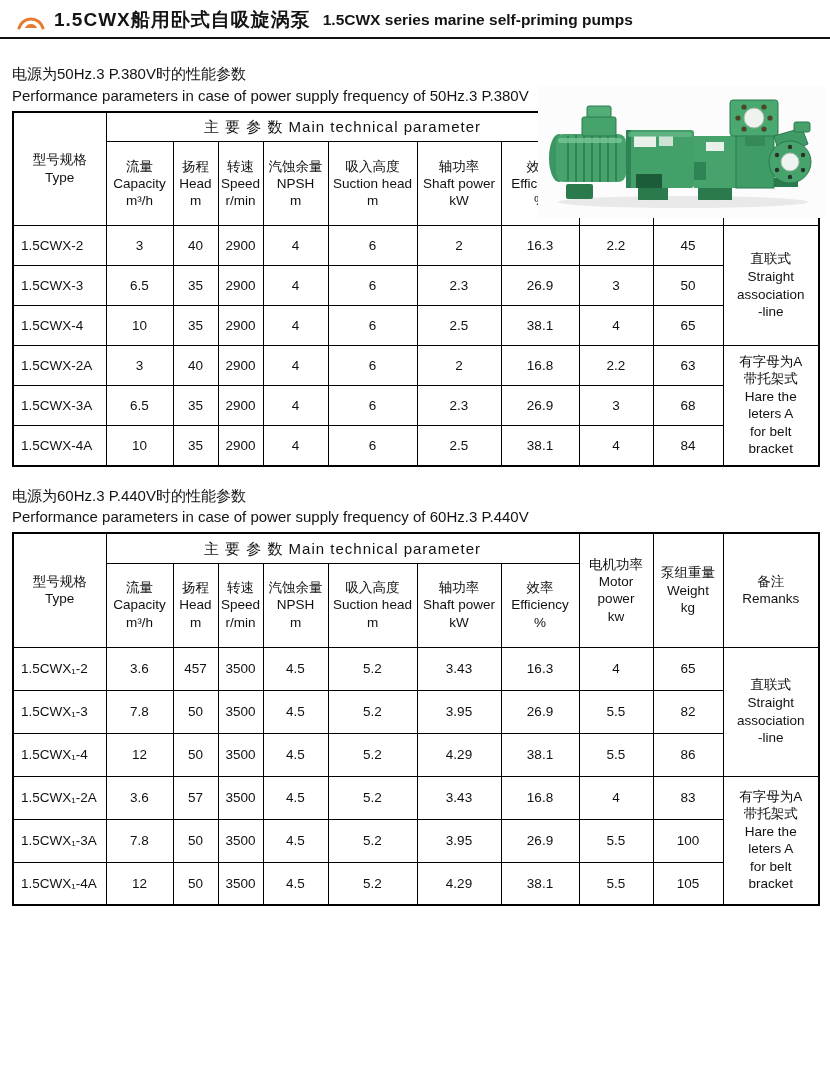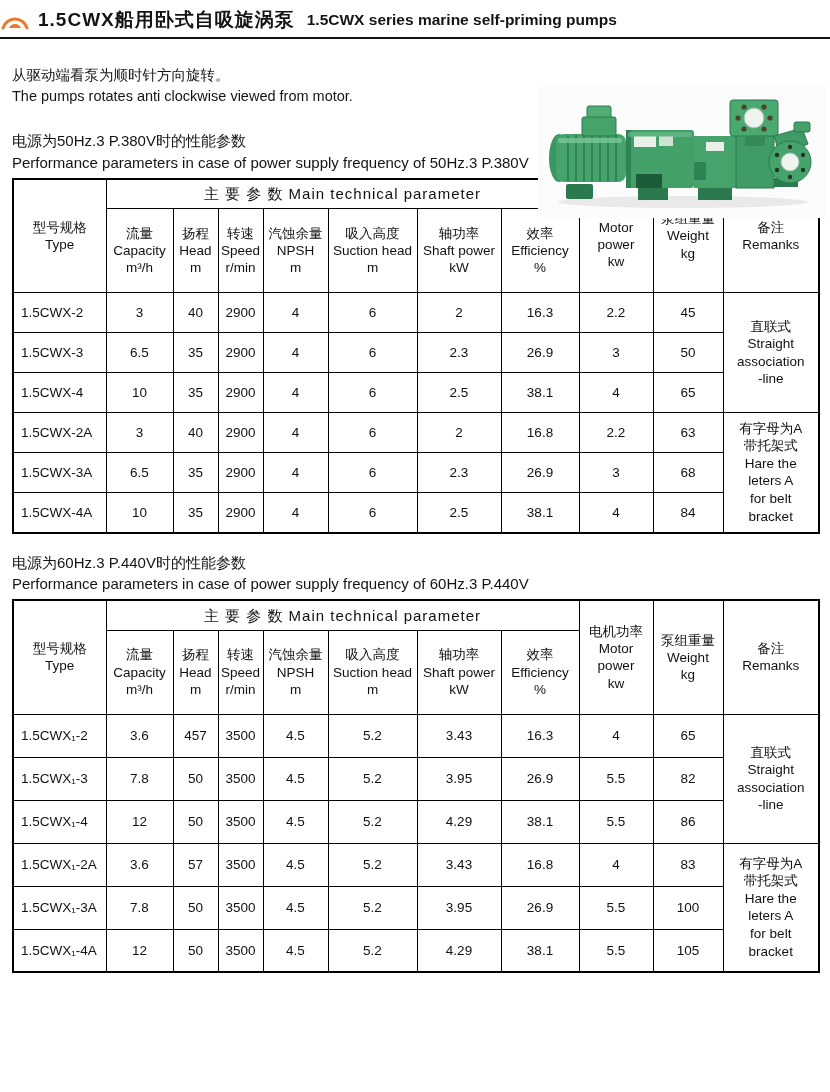--- a/index.html
+++ b/index.html
@@ -1,21 +1,21 @@
 <!DOCTYPE html>
 <html><head>
 <meta charset="utf-8">
 <style>
   html,body{margin:0;padding:0;background:#ffffff;}
   body{width:830px;height:1092px;overflow:hidden;
        font-family:"Liberation Sans","DejaVu Sans",sans-serif;color:#141414;}
   .page{position:relative;width:830px;height:1092px;background:#fff;}
 
   
-  .hdr{display:flex;align-items:center;gap:8px;padding:7px 8px 4px 0;
+  .hdr{display:flex;align-items:center;gap:8px;padding:7px 8px 4px 16px;
        border-bottom:2px solid #101010;}
   .hdr .title-zh{font-size:19px;font-weight:bold;letter-spacing:1px;}
   .hdr .title-en{font-size:15.5px;font-weight:bold;margin-left:4px;}
   .logo{width:30px;height:22px;flex:0 0 auto;}
 
   
   .intro{margin:10px 12px 0 12px;width:460px;}
   .para{font-size:14.5px;line-height:1.42;text-align:justify;white-space:pre-line;}
   .rot{margin:26px 12px 0 12px;}
   .caption{margin:24px 12px 4px 12px;font-size:15px;line-height:1.45;}
@@ -105,24 +105,20 @@
     <g fill="#28322b">
       <circle cx="252" cy="61" r="2.2"></circle>
         <circle cx="265" cy="69" r="2.2"></circle>
       <circle cx="265" cy="84" r="2.2"></circle>
         <circle cx="252" cy="91" r="2.2"></circle>
       <circle cx="239" cy="84" r="2.2"></circle>
         <circle cx="239" cy="69" r="2.2"></circle>
     </g>
   </svg>
 
-  <div class="rot">
-    <div class="para">从驱动端看泵为顺时针方向旋转。</div>
-    <div class="para">The pumps rotates anti clockwise viewed from motor.</div>
-  </div>
 
   <div class="caption">
     <div>电源为50Hz.3 P.380V时的性能参数</div>
     <div>Performance parameters in case of power supply frequency of 50Hz.3 P.380V</div>
   </div>
   <div class="tbl-host" id="table-host-0">
       <table class="spec">
         <colgroup>
           <col style="width: 93px;">
           <col style="width: 67px;">

